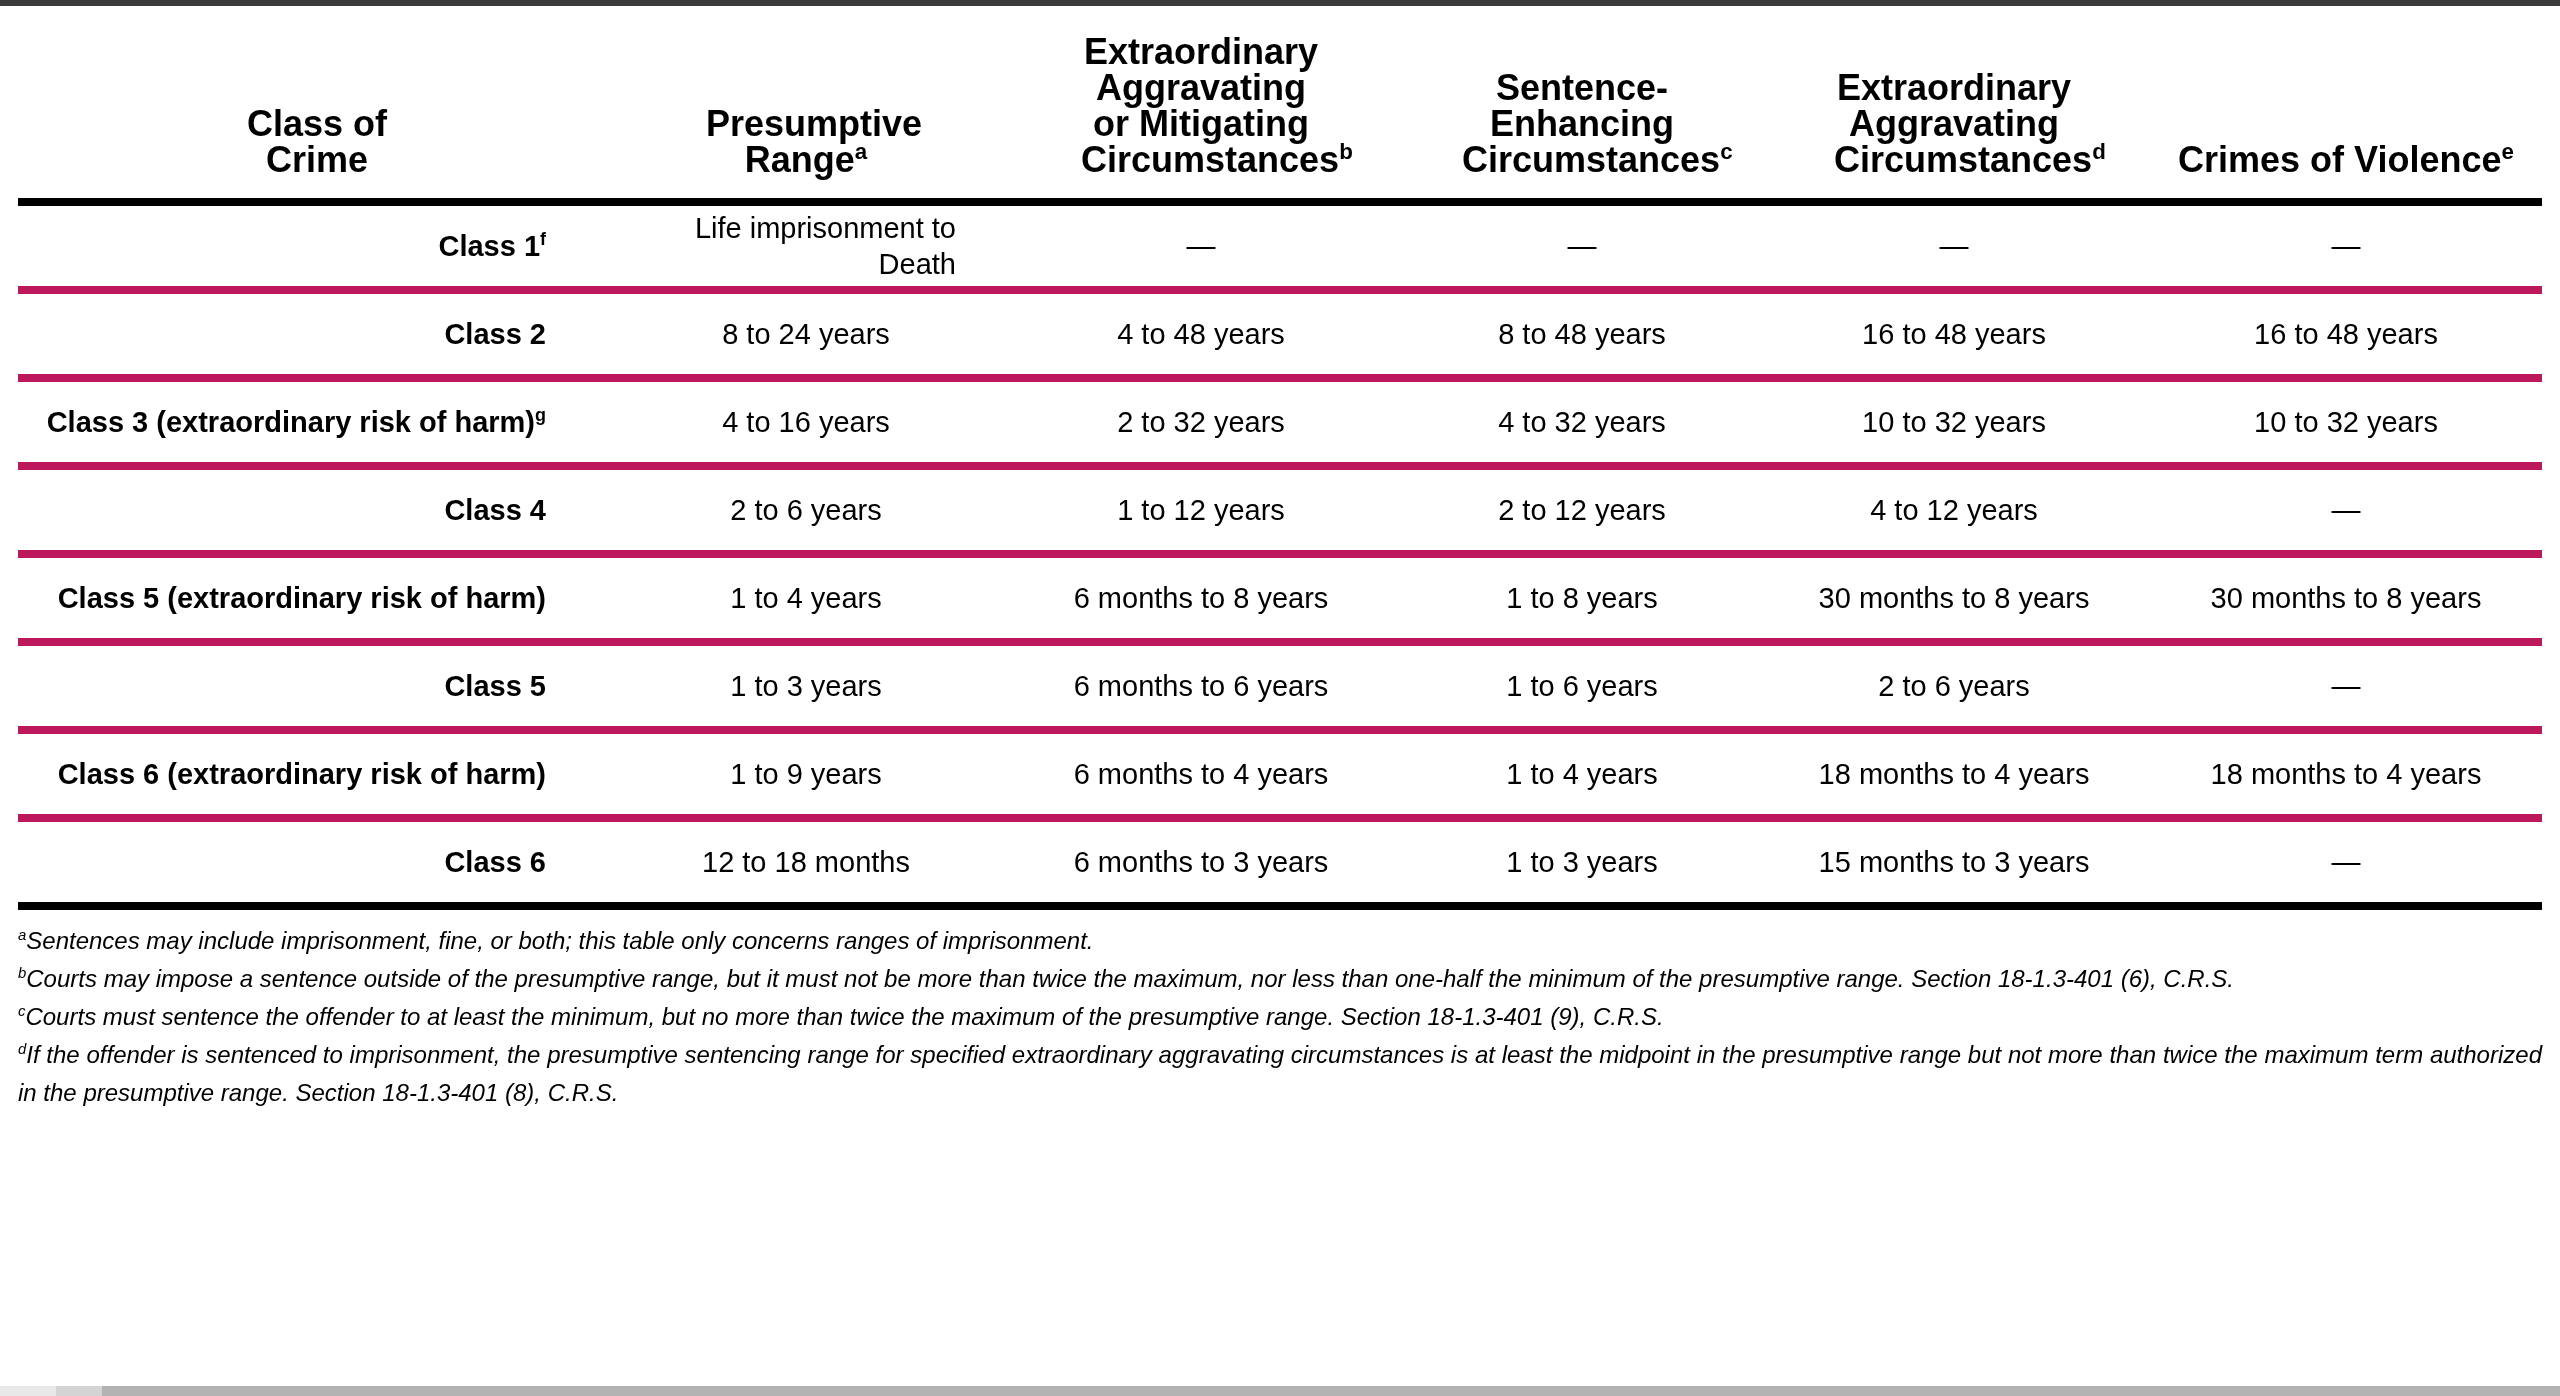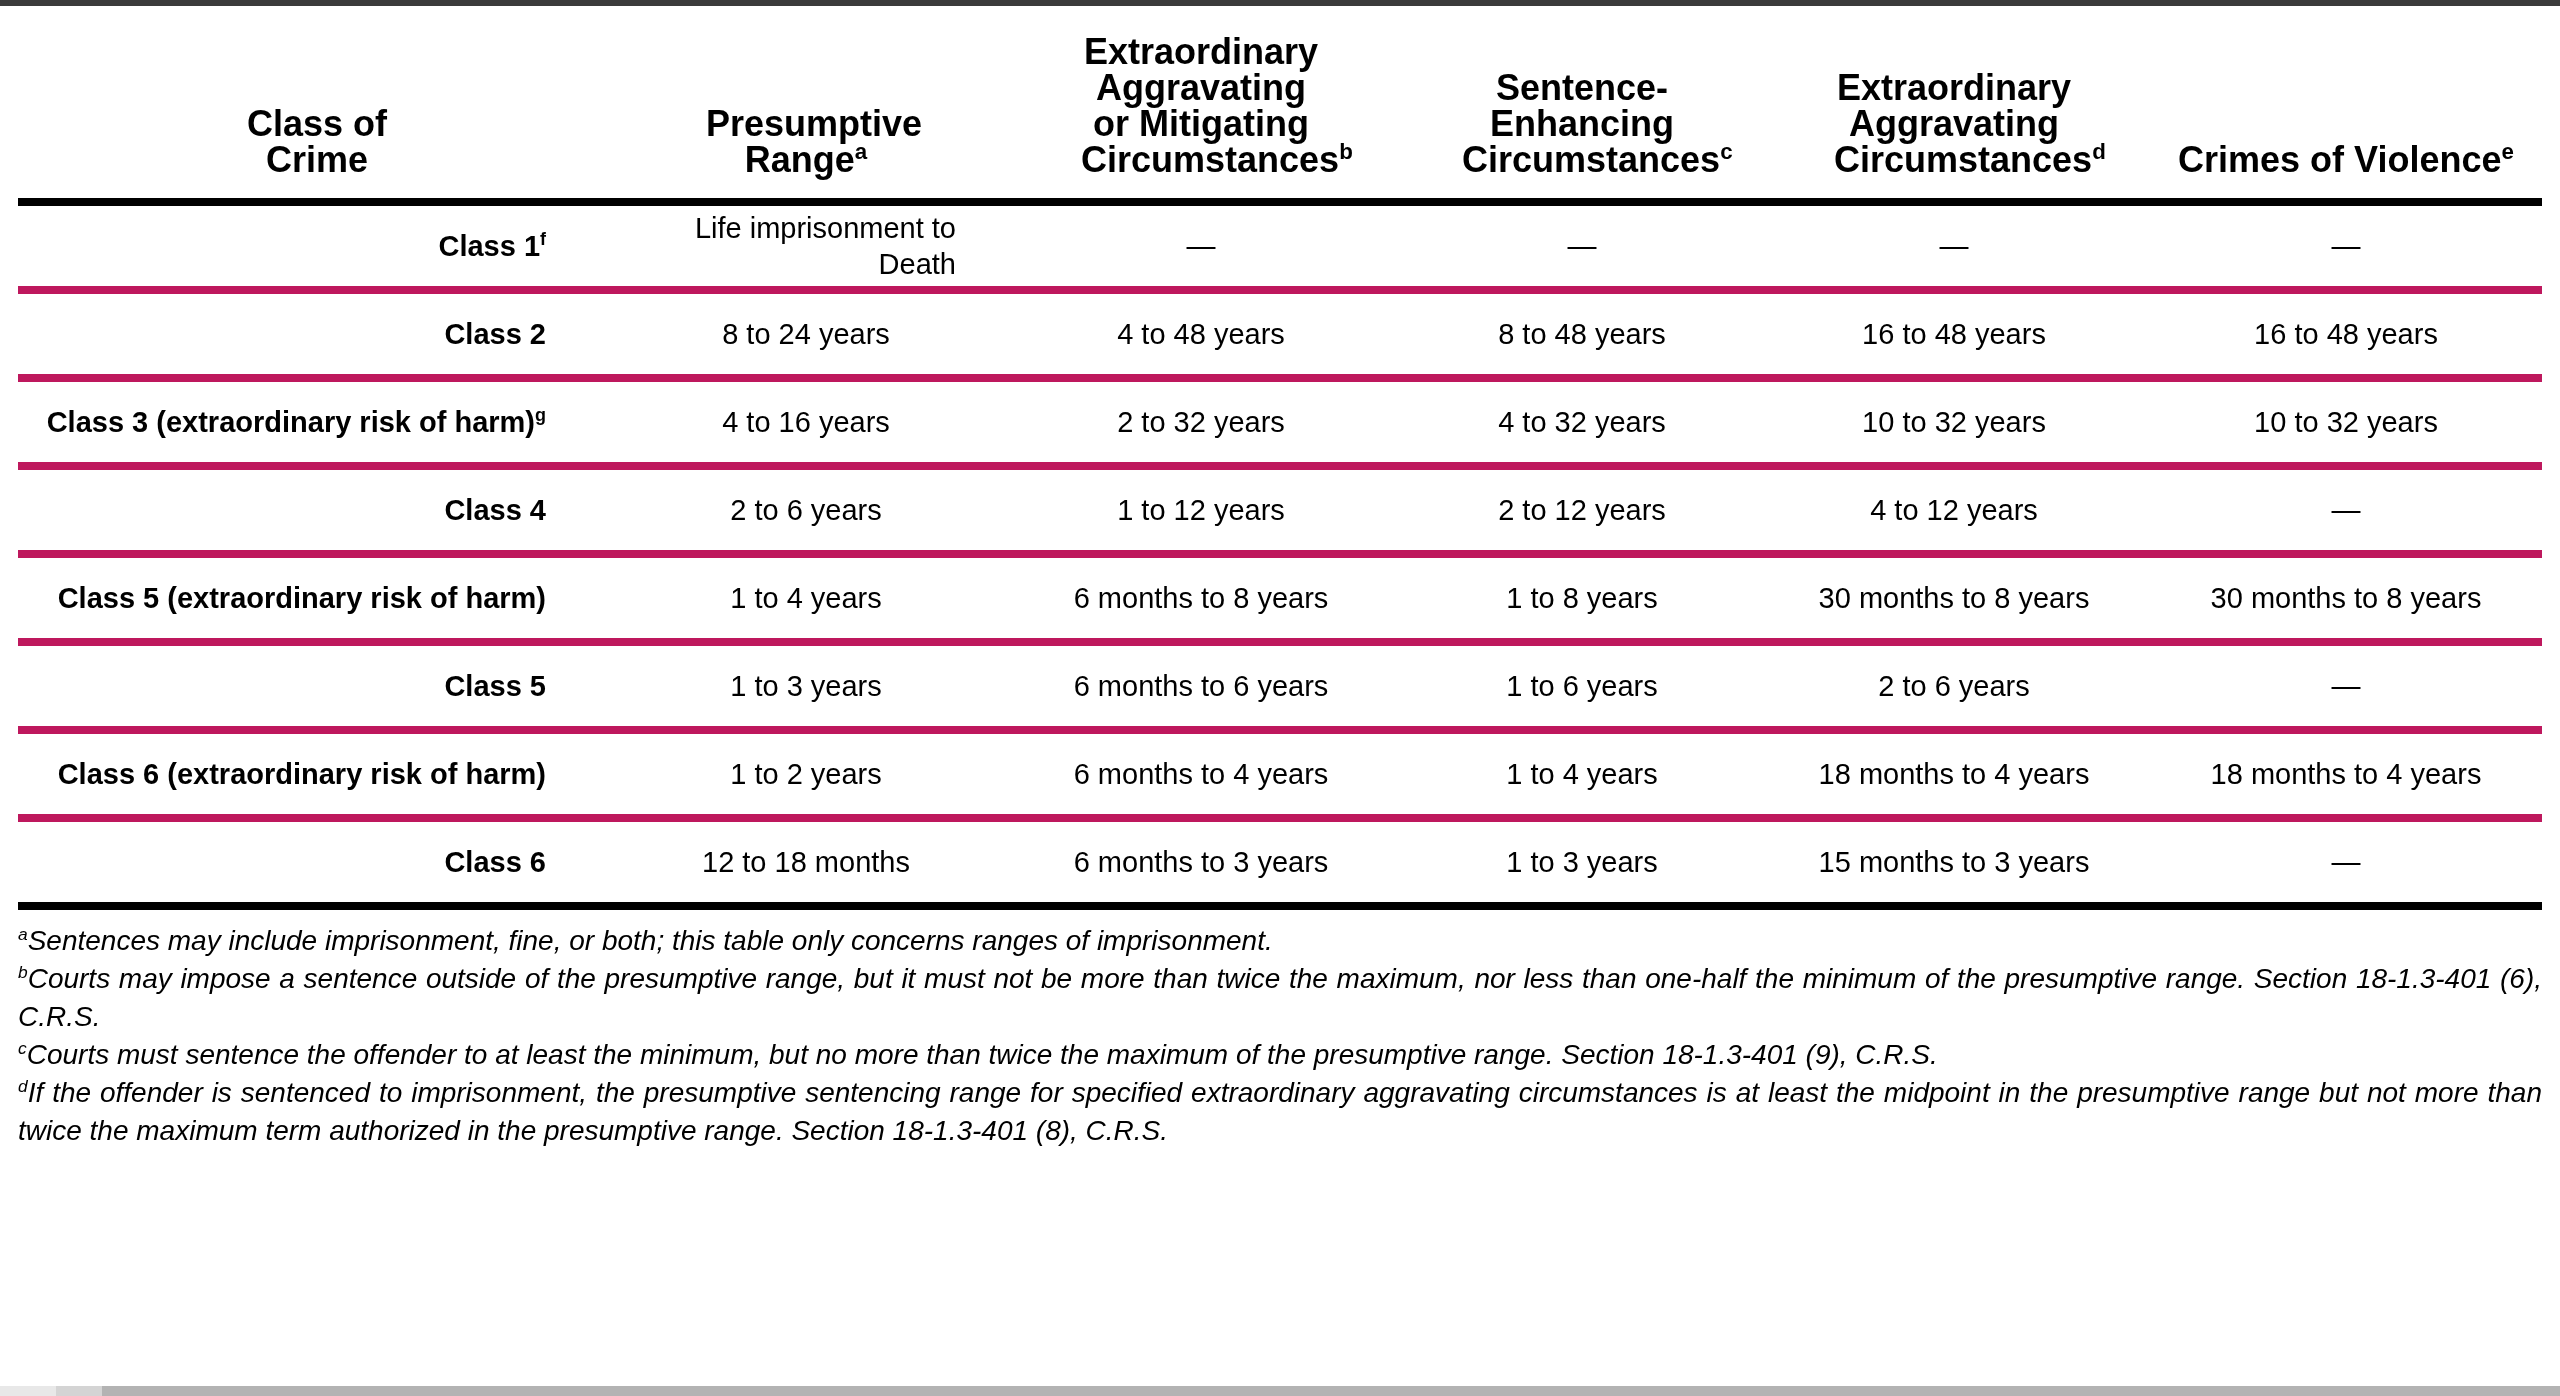--- a/index.html
+++ b/index.html
@@ -62,21 +62,21 @@
     font-size: 0.62em;
     line-height: 0;
     vertical-align: super;
   }
   .footnotes {
     margin-top: 12px;
     width: 2524px;
   }
   .footnotes p {
     margin: 0;
-    font-size: 28px;
+    font-size: 24px;
     line-height: 38px;
     font-style: italic;
     text-align: justify;
   }
   .hscrollbar {
     position: absolute; left: 0; bottom: 0;
     width: 2560px; height: 10px;
   }
   .sb-corner { position: absolute; left: 0; top: 0; width: 56px; height: 10px; background: #e8e8e8; }
   .sb-gap    { position: absolute; left: 56px; top: 0; width: 46px; height: 10px; background: #d4d4d4; }
@@ -161,21 +161,21 @@
         <td class="c-label"><span>Class 5</span><sup></sup></td>
         <td><span>1 to 3 years</span></td>
         <td><span>6 months to 6 years</span></td>
         <td><span>1 to 6 years</span></td>
         <td><span>2 to 6 years</span></td>
         <td><span>—</span></td>
       </tr>
 
       <tr>
         <td class="c-label"><span>Class 6 (extraordinary risk of harm)</span><sup></sup></td>
-        <td><span>1 to 2 years</span></td>
+        <td><span>1 to 9 years</span></td>
         <td><span>6 months to 4 years</span></td>
         <td><span>1 to 4 years</span></td>
         <td><span>18 months to 4 years</span></td>
         <td><span>18 months to 4 years</span></td>
       </tr>
 
       <tr>
         <td class="c-label"><span>Class 6</span><sup></sup></td>
         <td><span>12 to 18 months</span></td>
         <td><span>6 months to 3 years</span></td>

